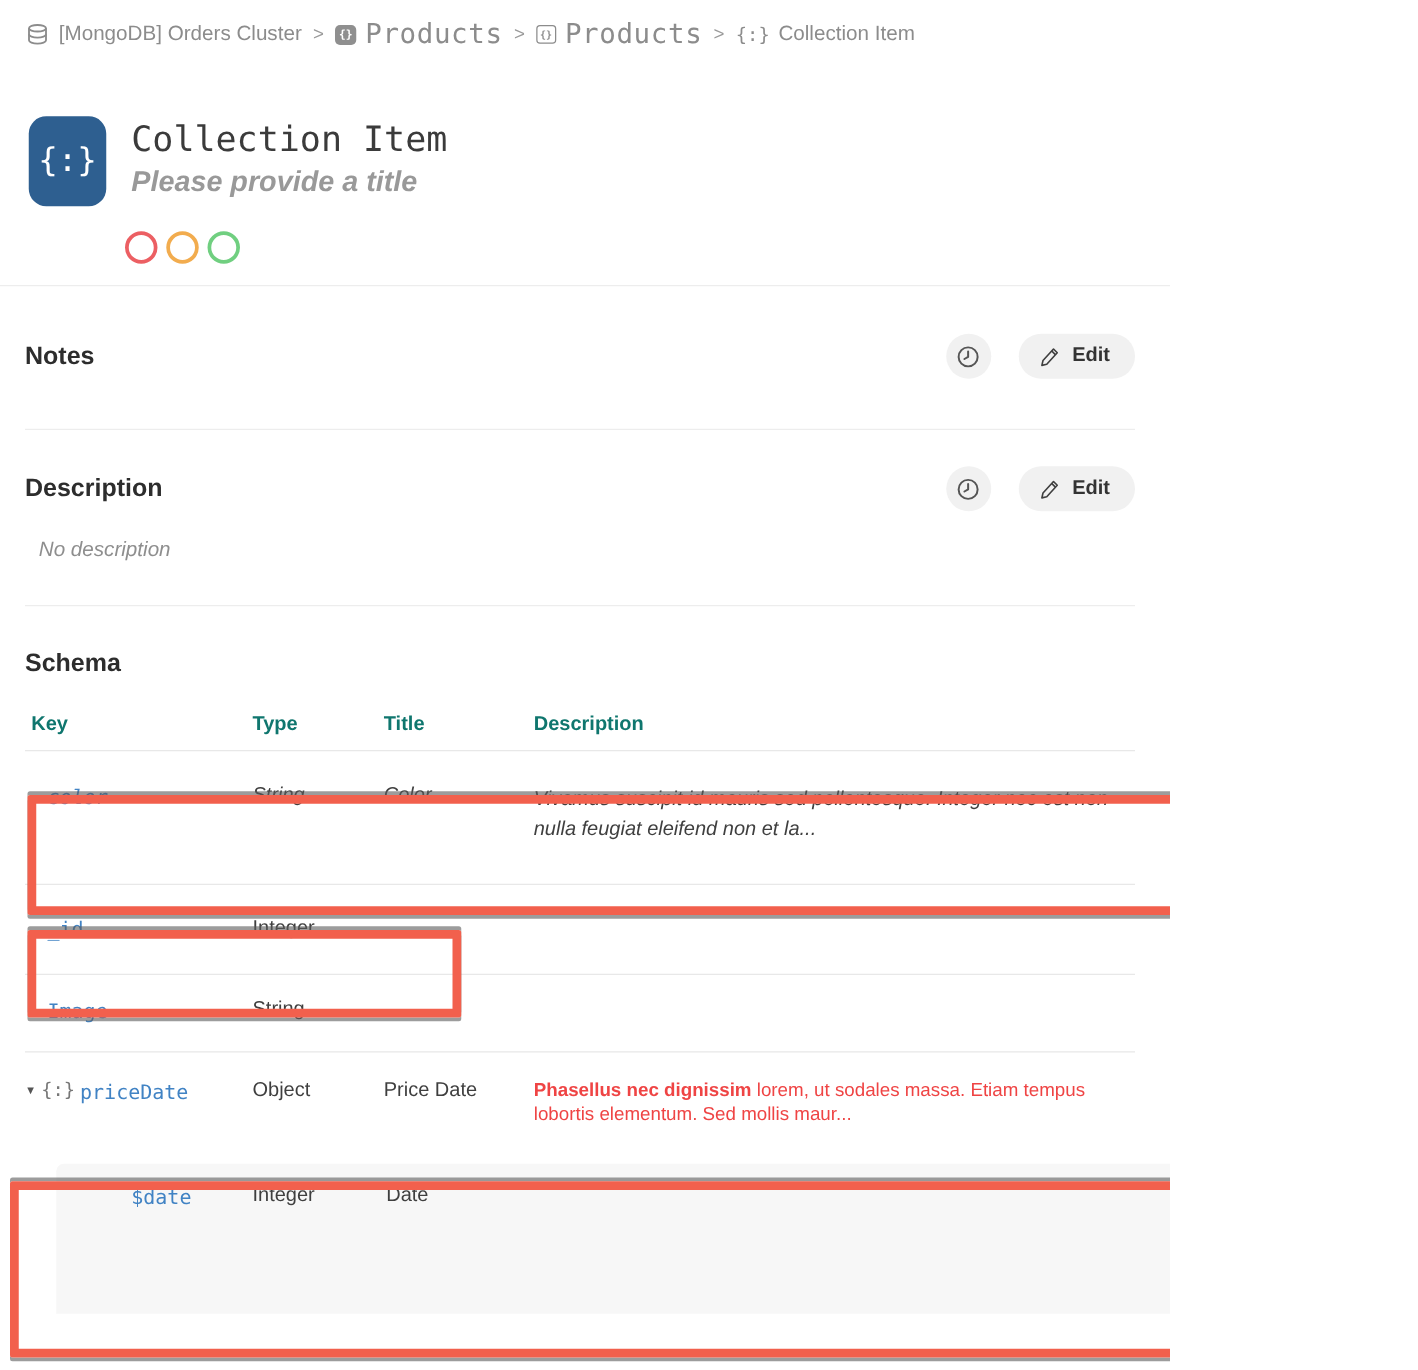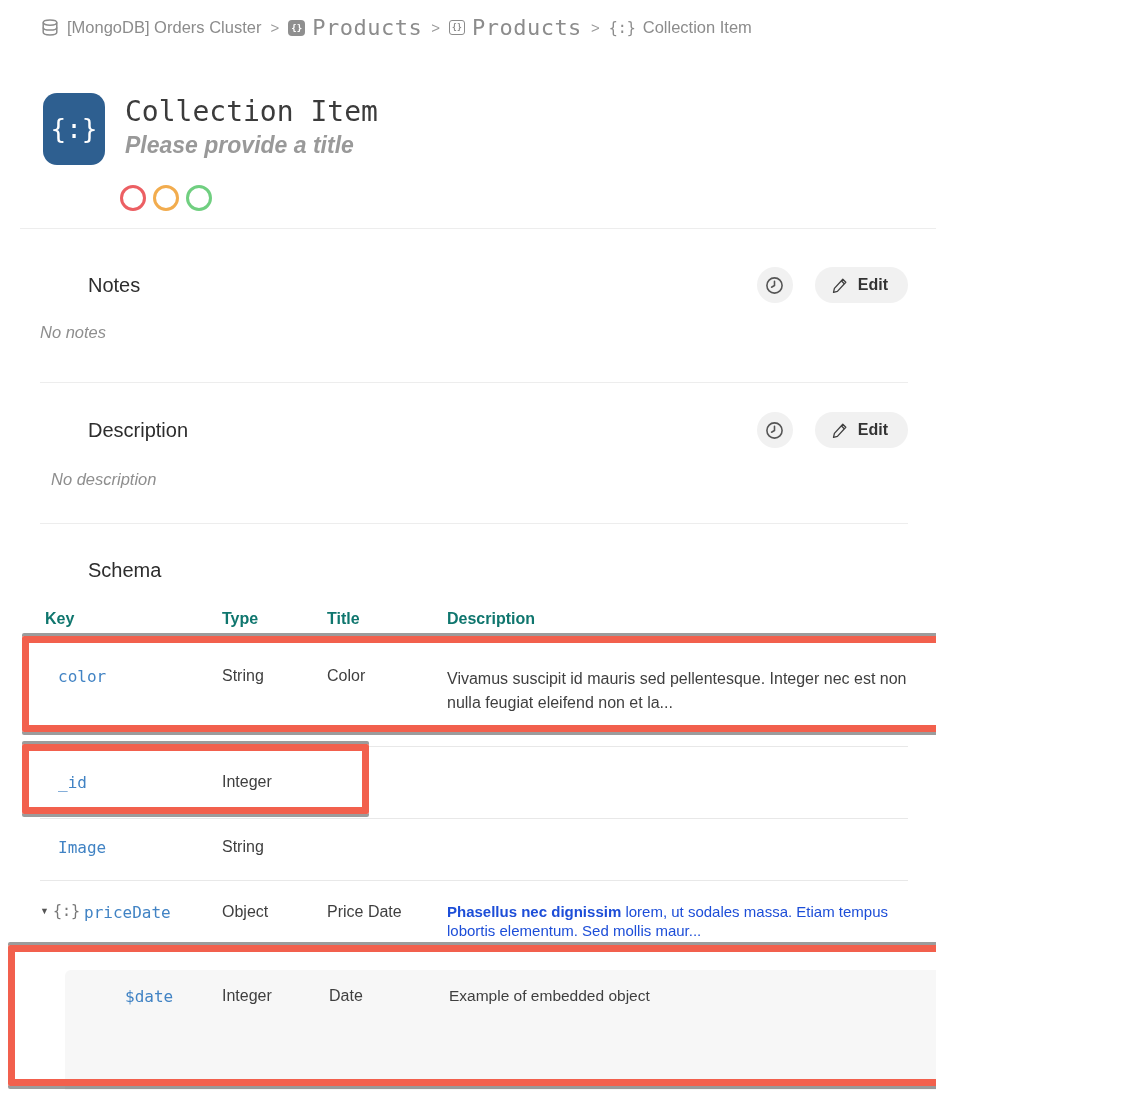--- a/index.html
+++ b/index.html
@@ -1,19 +1,19 @@
 <!DOCTYPE html>
 <html><head>
 <meta charset="utf-8">
 <style>
   * { margin:0; padding:0; box-sizing:border-box; }
   html,body { background:#fff; }
   .page {
     position:relative; width:936px; height:1096px; overflow:hidden;
-    background:#fff; font-family:"Liberation Sans", sans-serif; color:#3f3f3f;padding-left:20px;
+    background:#fff; font-family:"Liberation Sans", sans-serif; color:#3f3f3f;
   }
 
   
   .breadcrumb { display:flex; align-items:center; gap:9px; padding:15px 0 0 20px;
     color:#8c8c8c; font-size:16.5px; }
   .bc-item { display:flex; align-items:center; gap:7px; }
   .bc-mono { font-family:"DejaVu Sans Mono", monospace; font-size:22px; letter-spacing:.5px; }
   .bc-sep { color:#9a9a9a; font-size:15px; }
   .icon-sq-filled { width:17px; height:16px; background:#8f8f8f; border-radius:4px;
     color:#fff; font:700 9px "DejaVu Sans Mono", monospace; display:flex;
@@ -36,21 +36,21 @@
   .dot-orange { border-color:#f2ac4e; }
   .dot-green { border-color:#70cf80; }
 
   .divider-full { border:none; border-top:1px solid #ededed; margin-top:17px; }
   .divider-inset { border:none; border-top:1px solid #ededed; margin:0 28px 0 20px; }
 
   
   .section { padding:0 28px 0 20px; }
   .sec-head { display:flex; justify-content:space-between; align-items:center; margin-top:38px; }
   .sec-head.desc { margin-top:29px; }
-  h2.sec-title { font-size:20px; line-height:27px; color:#2d2d2d; font-weight:400;margin-left:48px; }
+  h2.sec-title { font-size:20px; line-height:27px; color:#2d2d2d; font-weight:700; }
   .sec-actions { display:flex; align-items:center; gap:22px; }
   .btn-round { width:36px; height:36px; border-radius:50%; background:#f1f1f1; border:none;
     display:flex; align-items:center; justify-content:center; cursor:pointer; }
   .btn-edit { height:36px; padding:0 20px 0 16px; border-radius:18px; background:#f1f1f1; border:none;
     display:flex; align-items:center; gap:9px; cursor:pointer;
     font:700 16px "Liberation Sans", sans-serif; color:#333;text-align:right; }
   .empty-text { font-style:italic; color:#8e8e8e; font-size:16.5px; line-height:19px; margin-top:20px; }
   .empty-text.desc { margin-top:22px;margin-left:11px; }
   .mt-div-notes { margin-top:40px; }
   .mt-div-desc { margin-top:34px; }
@@ -60,29 +60,29 @@
   h2.schema-title { margin-top:33px; font-size:20px; line-height:27px; color:#2d2d2d; }
   .theader { display:grid; grid-template-columns:182px 105px 120px auto;
     margin-top:26px; padding-bottom:11px; border-bottom:1px solid #e8e8e8;
     font-weight:700; font-size:16px; color:#0f766e; }
   .theader .hcell-key { padding-left:5px; }
   .srow { display:grid; grid-template-columns:182px 105px 120px auto;
     border-bottom:1px solid #e8e8e8; font-size:16px; }
   .srow .cell-key { padding-left:18px; }
   .key-link { font-family:"DejaVu Sans Mono", monospace; color:#4183c4; font-size:16px; text-decoration:none; }
   .cell-desc { max-width:580px; line-height:24px; color:#3f3f3f; }
-  .row-color { height:107px; padding-top:27px; }
+  .row-color { height:107px; padding-top:27px;font-style:italic; }
   .row-id { height:72px; padding-top:26px; }
   .row-image { height:62px; padding-top:19px; }
   .row-price { height:63px; padding-top:20px; }
   .row-pricedate { height:89px; padding-top:22px; border-bottom:none; }
   .row-pricedate .cell-key { padding-left:0; display:flex; align-items:flex-start; gap:4px; }
   .expander { color:#555; font-size:9px; line-height:16px; cursor:pointer; }
   .obj-glyph-sm { font-family:"DejaVu Sans Mono", monospace; color:#777; font-size:15px; line-height:17px; }
-  .cell-desc-sm { max-width:590px; font-size:15px; line-height:18.5px; color:#1d4ed8; }
+  .cell-desc-sm { max-width:590px; font-size:15px; line-height:18.5px; color:#ef4444; }
   .nested-panel { margin-left:25px; width:1033px; height:120px; background:#f7f7f7;
     border-radius:6px 6px 0 0; }
   .srow-nested { display:grid; grid-template-columns:157px 107px 120px auto;
     padding-top:17px; font-size:16px; border-bottom:none; }
   .srow-nested .cell-key { padding-left:60px; }
   .cell-desc-nested { font-size:15.5px; color:#3f3f3f; }
 
   
   .annotation { position:absolute; border:7px solid #f2604d; border-radius:2px;
     box-shadow:0 -3px 0 0 rgba(90,90,90,.6), 0 3px 0 0 rgba(90,90,90,.6);
@@ -157,21 +157,20 @@
           <span>
             <svg width="18" height="18" viewBox="0 0 18 18" fill="none" stroke="#3f3f3f" stroke-width="1.3" stroke-linejoin="round">
               <path d="M11.8 3.2 l3 3 L6.4 15.4 l-3.9 0.9 0.9 -3.9 z"></path>
               <path d="M10.3 4.7 l3 3"></path>
             </svg>
           </span>
           <span>Edit</span>
         </button>
       </div>
     </div>
-    <div class="empty-text">No notes</div>
   </section>
 
   <hr class="divider-inset mt-div-notes">
 
   <section class="section">
     <div class="sec-head desc">
       <h2 class="sec-title">Description</h2>
       <div class="sec-actions">
         <button class="btn-round">
           <span>
@@ -237,21 +236,20 @@
       <span>Object</span>
       <span>Price Date</span>
       <span class="cell-desc-sm"><b>Phasellus nec dignissim</b><span> lorem, ut sodales massa. Etiam tempus lobortis elementum. Sed mollis maur...</span></span>
     </div>
 
     <div class="nested-panel">
       <div class="srow srow-nested">
         <span class="cell-key"><a class="key-link">$date</a></span>
         <span>Integer</span>
         <span>Date</span>
-        <span class="cell-desc-nested">Example of embedded object</span>
       </div>
     </div>
   </section>
 
   <div class="annotation ann-1"></div>
   <div class="annotation ann-2"></div>
   <div class="annotation ann-3"></div>
 
 </div>
 

